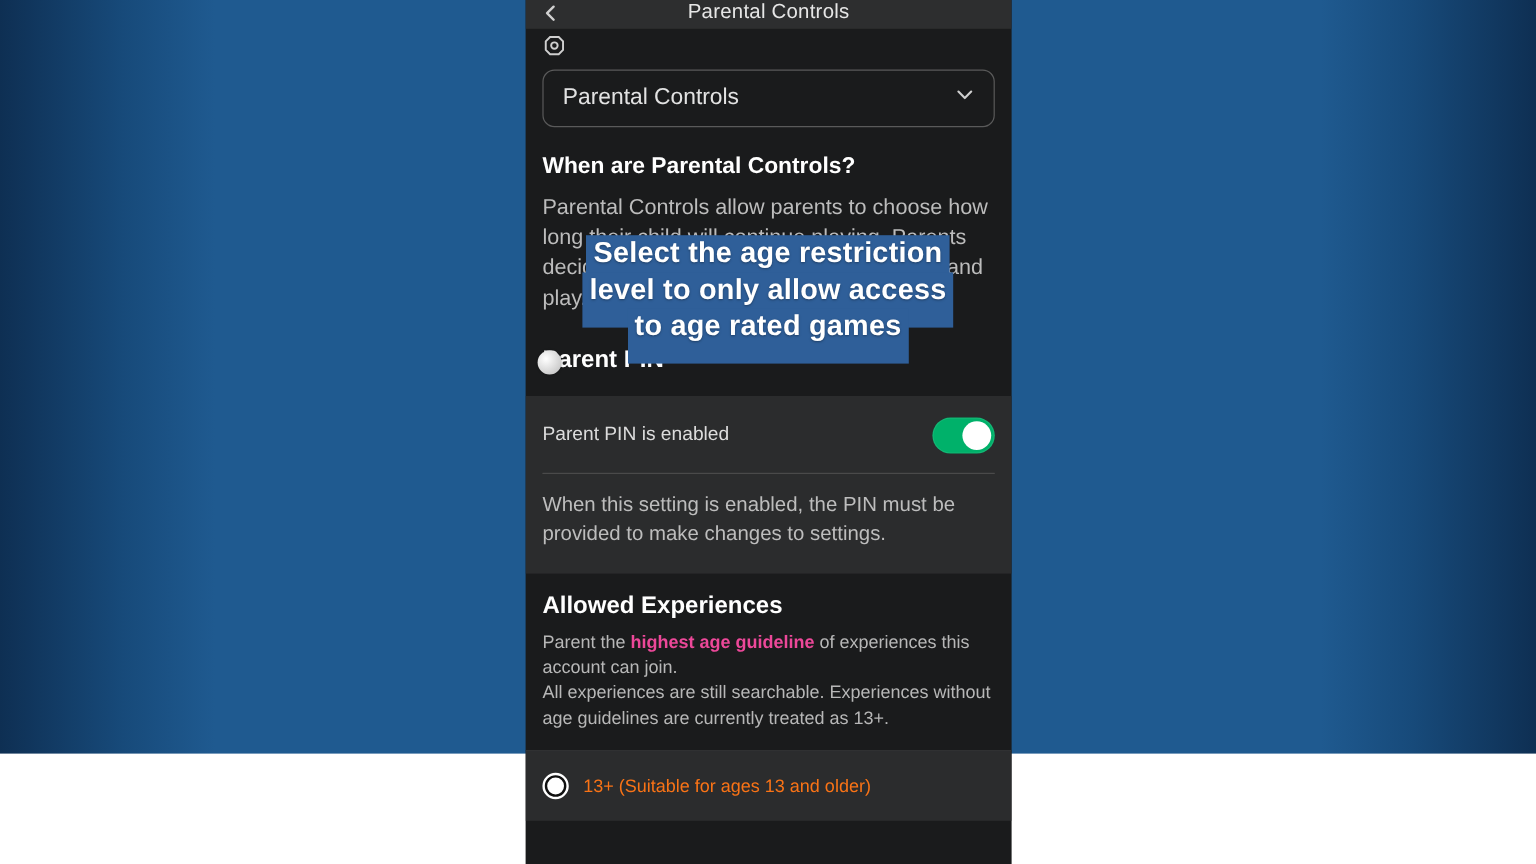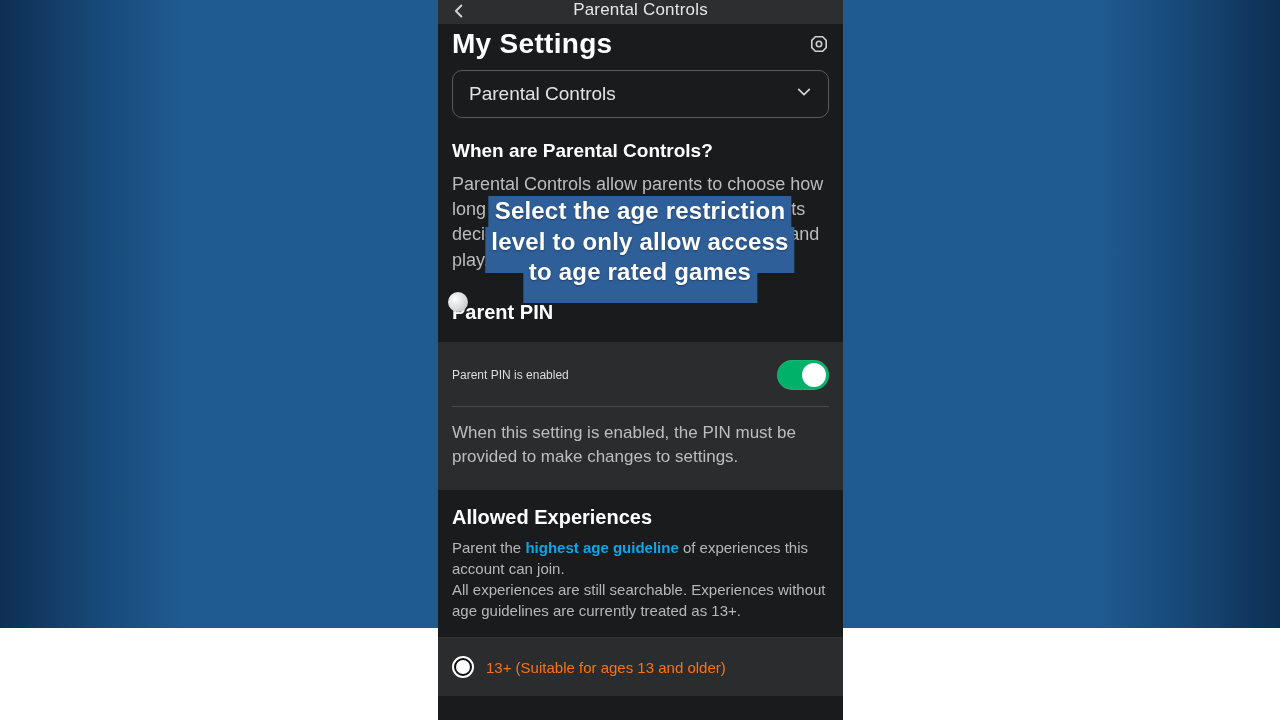--- a/index.html
+++ b/index.html
@@ -84,21 +84,21 @@
     }
 
     .card {
       background: #2b2c2d;
       margin-top: 6px;
     }
     .toggle-row {
       display: flex; align-items: center; justify-content: space-between;
       padding: 18px 14px 16px 14px;
     }
-    .toggle-label { color: #dcdcdc; font-size: 12px; }
+    .toggle-label { color: #dcdcdc; font-size: 16px; }
     .toggle {
       width: 52px; height: 30px; border-radius: 30px;
       background: #00b16a; position: relative;
       box-shadow: inset 0 0 0 1px rgba(255,255,255,.08);
     }
     .toggle .knob {
       position: absolute; right: 3px; top: 3px;
       width: 24px; height: 24px; border-radius: 50%;
       background: #ffffff;
     }
@@ -111,21 +111,21 @@
     }
 
     .section-title3 {
       padding: 16px 14px 8px 14px;
       color: #ffffff; font-weight: 800; font-size: 20px;
     }
     .desc3 {
       padding: 0 14px 16px 14px;
       color: #b7b7b7; font-size: 15px; line-height: 1.4;
     }
-    .desc3 .bold { color: #0ea5e9; font-weight: 700; }
+    .desc3 .bold { color: #ec4899; font-weight: 700; }
 
     .option-row {
       background: #2b2c2d;
       padding: 18px 14px;
       display: flex; align-items: center; gap: 12px;
       border-top: 1px solid #303132;
     }
     .radio-outer {
       width: 22px; height: 22px; border-radius: 50%;
       border: 2.5px solid #ffffff;
@@ -170,21 +170,20 @@
       <div class="back-chevron">
         <svg viewBox="0 0 18 18" width="14" height="14">
             <path d="M12 2 L5 9 L12 16"></path>
           </svg>
       </div>
       <div class="nav-title">Parental Controls</div>
     </div>
 
     <div class="page">
       <div class="heading-row">
-        <div class="heading">My Settings</div>
         <div class="robux-icon">
           <svg viewBox="0 0 20 20" width="18" height="18">
             <path d="M6 2 L14 2 L18 6 L18 14 L14 18 L6 18 L2 14 L2 6 Z"></path>
             <circle cx="10" cy="10" r="3"></circle>
           </svg>
         </div>
       </div>
 
       <div class="select-wrap">
         <div class="select-box">

